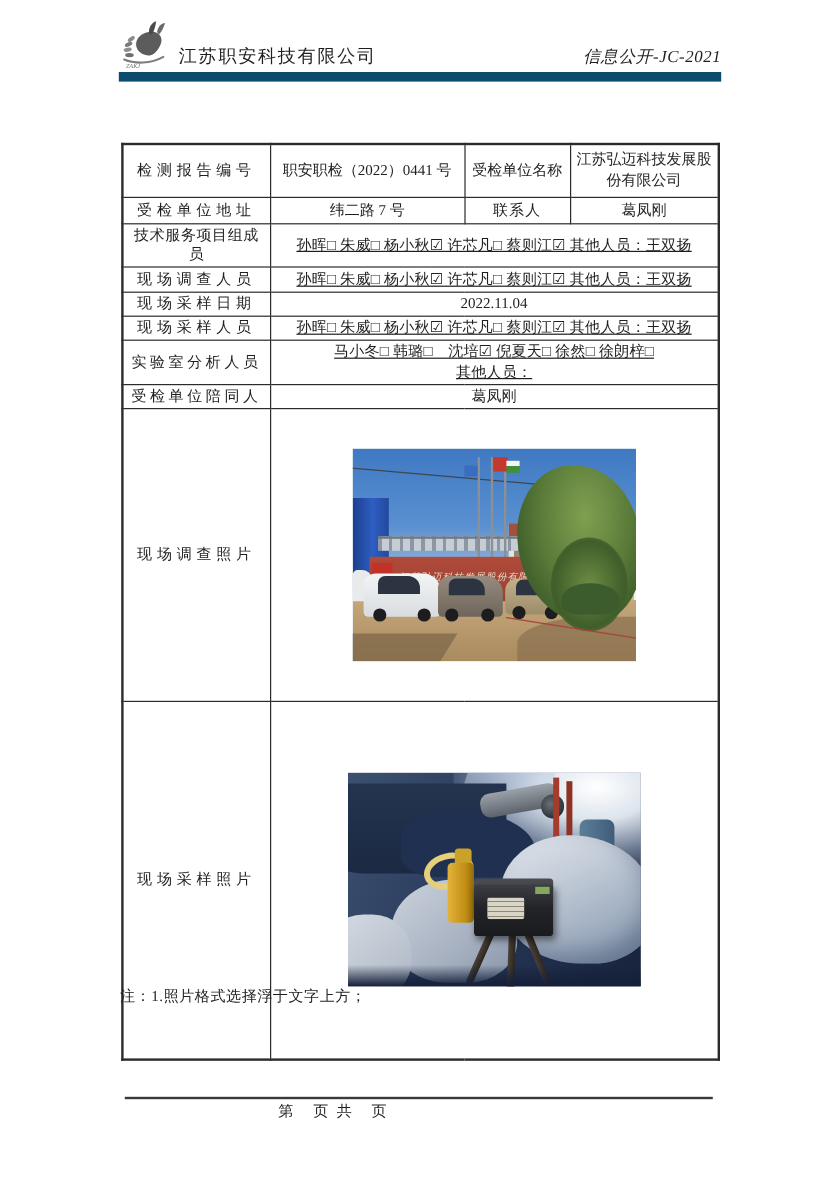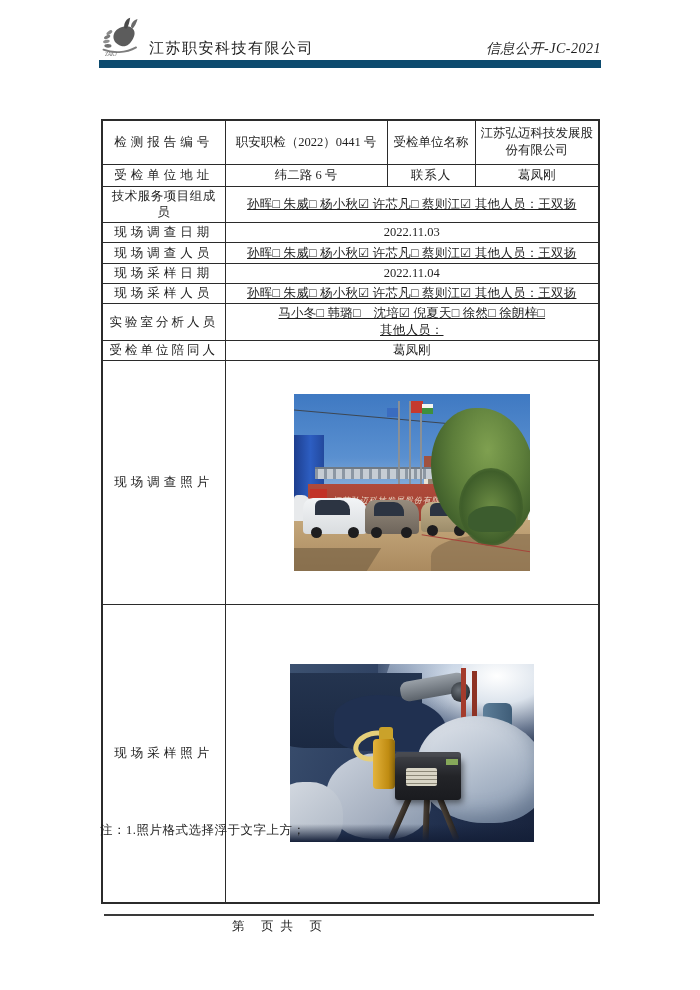--- a/index.html
+++ b/index.html
@@ -161,31 +161,27 @@
       </colgroup>
     <tbody>
       <tr style="height:44px">
         <td class="lbl">检测报告编号</td>
         <td>职安职检（2022）0441 号</td>
         <td>受检单位名称</td>
         <td>江苏弘迈科技发展股份有限公司</td>
       </tr>
       <tr style="height:22px">
         <td class="lbl">受检单位地址</td>
-        <td>纬二路 6 号</td>
+        <td>纬二路 7 号</td>
         <td class="lbl2">联系人</td>
         <td>葛凤刚</td>
       </tr>
       <tr style="height:20px">
         <td class="ls0">技术服务项目组成员</td>
         <td colspan="3" class="left">孙晖□ 朱威□ 杨小秋☑ 许芯凡□ 蔡则江☑ 其他人员：王双扬</td>
-      </tr>
-      <tr style="height:20px">
-        <td class="lbl">现场调查日期</td>
-        <td colspan="3">2022.11.03</td>
       </tr>
       <tr style="height:21px">
         <td class="lbl">现场调查人员</td>
         <td colspan="3" class="left">孙晖□ 朱威□ 杨小秋☑ 许芯凡□ 蔡则江☑ 其他人员：王双扬</td>
       </tr>
       <tr style="height:18px">
         <td class="lbl">现场采样日期</td>
         <td colspan="3">2022.11.04</td>
       </tr>
       <tr style="height:19px">

